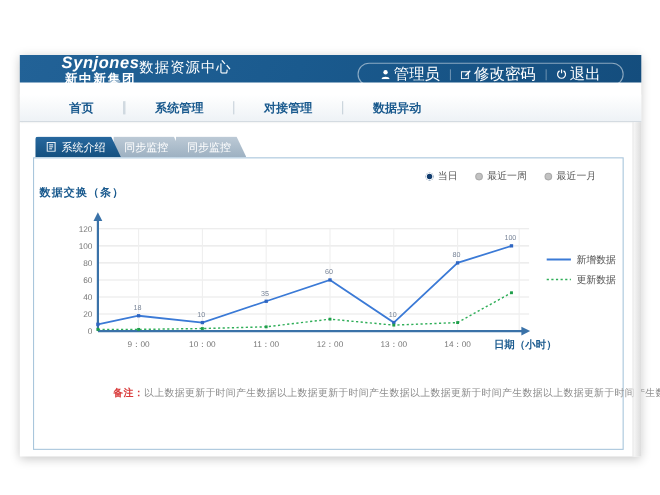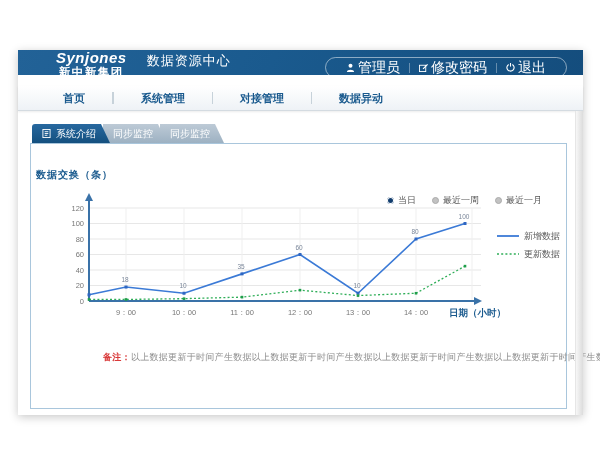--- a/index.html
+++ b/index.html
@@ -10,21 +10,21 @@
   .card { position:absolute; left:18px; top:50px; width:565px; height:365px;
     background:#fff; box-shadow:0 2px 9px rgba(0,0,0,.22); }
 
   
   .hdr { position:absolute; left:0; top:0; width:100%; height:25px;
     background:linear-gradient(115deg,#226297 0%,#1a5a8e 45%,#144d7d 100%);
     display:flex; align-items:flex-start; color:#fff; }
   .logo { margin-left:38px; text-align:center; line-height:1.05; }
   .logo-en { font-size:15px; font-weight:bold; font-style:italic; letter-spacing:.5px; }
   .logo-cn { font-size:11.5px; font-weight:bold; letter-spacing:1.5px; }
-  .app-title { font-size:13px; margin-left:20px; letter-spacing:1px; margin-top:2px; }
+  .app-title { font-size:13px; letter-spacing:1px; margin-top:2px; }
   .userbox { position:absolute; right:16px; top:7px; height:21px;
     border:1px solid rgba(255,255,255,.5); border-radius:11px;
     display:flex; align-items:center; padding:0 11px; font-size:14px; }
   .userbox .uitem { display:flex; align-items:center; gap:3px; padding:0 9px; cursor:pointer; }
   .userbox .udiv { width:1px; height:10px; background:rgba(255,255,255,.35); }
   .uicon { display:inline-flex; }
 
   
   .nav { position:absolute; left:0; top:36px; width:100%; height:25px;
     background:linear-gradient(#ffffff,#eef2f6);
@@ -44,21 +44,21 @@
     border-radius:3px 0 0 0; }
   .tab.inactive { background:linear-gradient(#bdcad6,#9db1c2); z-index:2; }
   .tab .ticon { margin-right:5px; display:inline-flex; }
 
   
   .panel { position:absolute; left:12px; top:93px; width:537px; height:266px;
     background:#fff; border:1px solid #a9c6dc; }
   .filters { position:absolute; top:10px; right:24px; display:flex; gap:16px;
     align-items:center; }
   .filter { display:flex; align-items:center; gap:4px; font-size:9px; color:#555;
-    cursor:pointer;margin-top:40px; }
+    cursor:pointer; }
   .radio { width:7px; height:7px; border-radius:50%; }
   .radio.sel { background:#123d6e; box-shadow:0 0 0 1px #fff inset; }
   .radio.unsel { background:#c2c2c2; border:1px solid #aaa; }
   .ylabel { position:absolute; left:5px; top:24px; font-size:10px; font-weight:bold;
     color:#1a5a8e; letter-spacing:1px; }
   .chart-wrap { position:absolute; left:10px; top:44px; }
   .footnote { position:absolute; left:28px; top:207px; font-size:9px; color:#8c8c8c;
     letter-spacing:.3px; white-space:nowrap; }
   .footnote .fn-label { color:#d93a3a; font-weight:bold;margin-left:44px; }
 

